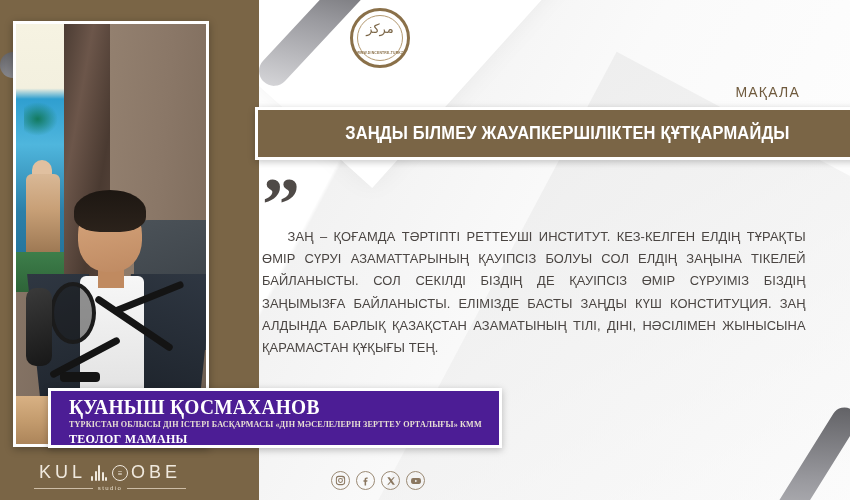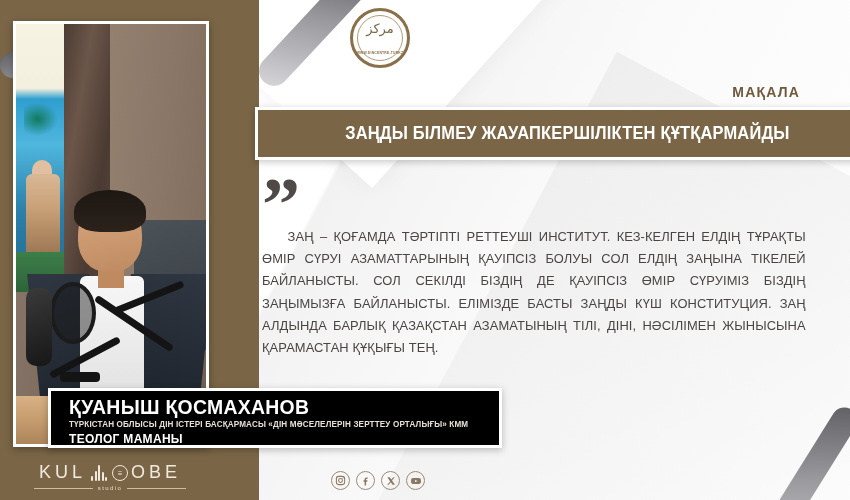--- a/index.html
+++ b/index.html
@@ -157,21 +157,21 @@
   .medallion-sub {
     font-size: 3.4px; color: #8a7049;
     letter-spacing: 0.2px; white-space: nowrap;
     font-weight: bold;
   }
 
   
   .kicker {
     position: absolute;
     right: 50px; top: 84px;
-    font-size: 14px; font-weight: bold;
+    font-size: 14px; font-weight: normal;
     color: #6f5a3d; letter-spacing: 1.2px;
     font-stretch: condensed;
   }
   .headline-band {
     position: absolute;
     left: 255px; top: 107px;
     width: 624px; height: 53px;
     background: #7a6546;
     border: 3px solid #ffffff;
     box-shadow: 0 2px 7px rgba(0,0,0,0.22);
@@ -209,24 +209,25 @@
     text-indent: 26px;
     transform: scaleX(0.985);
     transform-origin: left top;
   }
 
   
   .nameplate {
     position: absolute;
     left: 48px; top: 388px;
     width: 454px; height: 60px;
-    background: #000000;
+    background: #4c1d95;
     border: 3px solid #ffffff;
     box-shadow: 0 2px 7px rgba(0,0,0,0.25);
     padding: 5px 1px 0 18px;
+    font-family: Liberation Serif, serif;
   }
   .np-name {
     color: #ffffff;
     font-size: 20px;
     font-weight: bold;
     letter-spacing: 0.3px;
     line-height: 22px;
     transform: scaleX(0.97);
     transform-origin: left center;
   }

